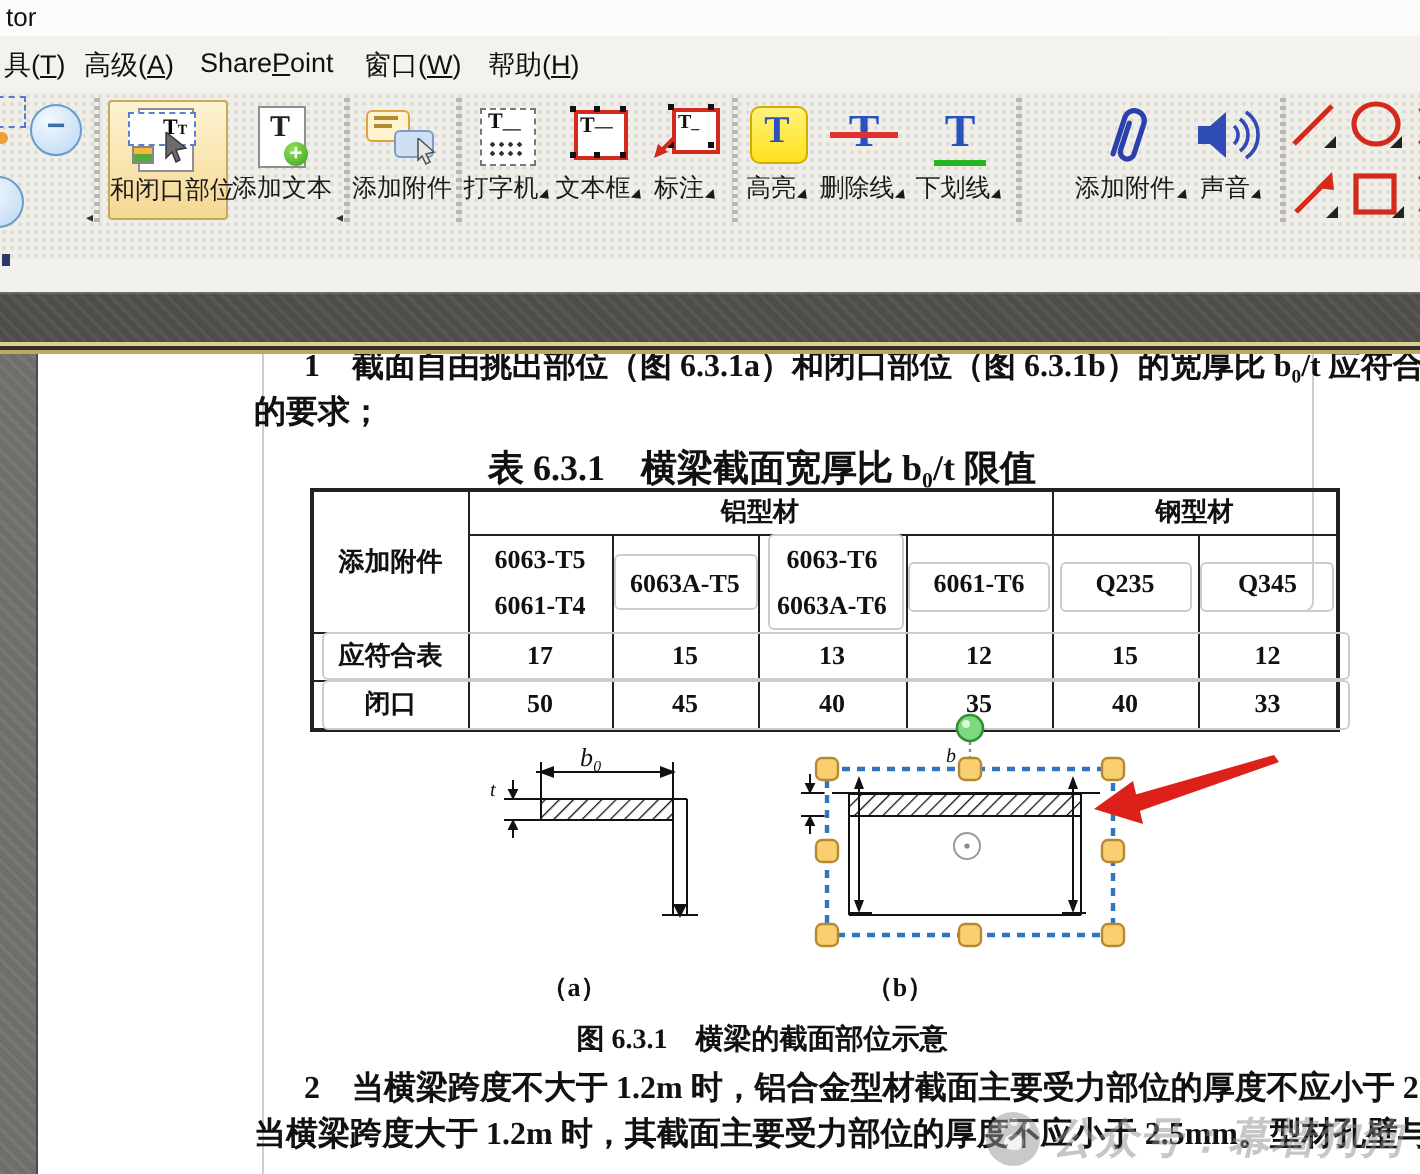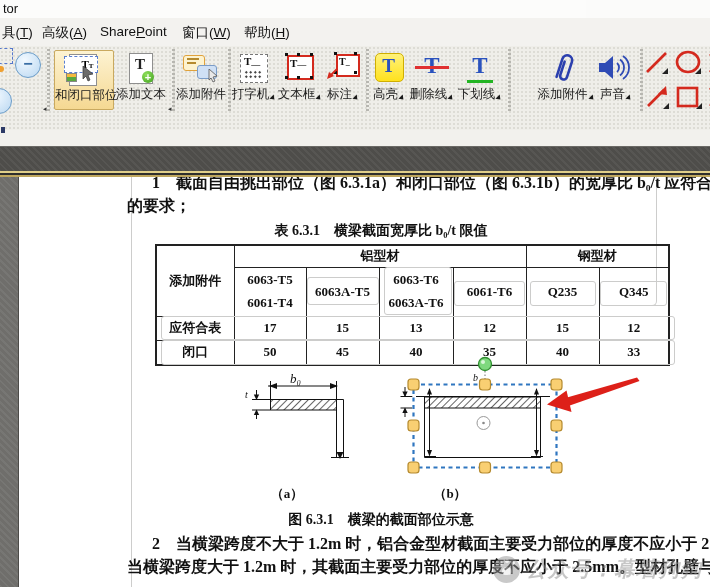--- a/index.html
+++ b/index.html
@@ -249,21 +249,21 @@
 
   <div id="doc">
     <div class="gutter"></div>
 
     <div style="position:absolute;left:131px;top:0;width:1px;height:410px;background:#cdcdcc;"></div>
     <div style="position:absolute;left:640px;top:-4px;width:16px;height:132px;border-right:1px solid #cdcdcc;border-bottom:1px solid #cdcdcc;border-radius:0 0 5px 0;"></div>
 
     <div class="docline" style="left:152px;top:-4px;">1　截面自由挑出部位（图 6.3.1a）和闭口部位（图 6.3.1b）的宽厚比 b₀/t 应符合表 6.3.1</div>
     <div class="docline" style="left:127px;top:19px;">的要求；</div>
 
-    <div class="docline" style="left:156px;top:45px;width:450px;text-align:center;font-size:14px;">表 6.3.1　横梁截面宽厚比 b₀/t 限值</div>
+    <div class="docline" style="left:156px;top:45px;width:450px;text-align:center;font-size:18px;">表 6.3.1　横梁截面宽厚比 b₀/t 限值</div>
 
     <table id="tbl">
       <colgroup>
           <col style="width:78px">
           <col style="width:72px">
           <col style="width:73px">
           <col style="width:74px">
           <col style="width:73px">
           <col style="width:73px">
           <col style="width:70px">

